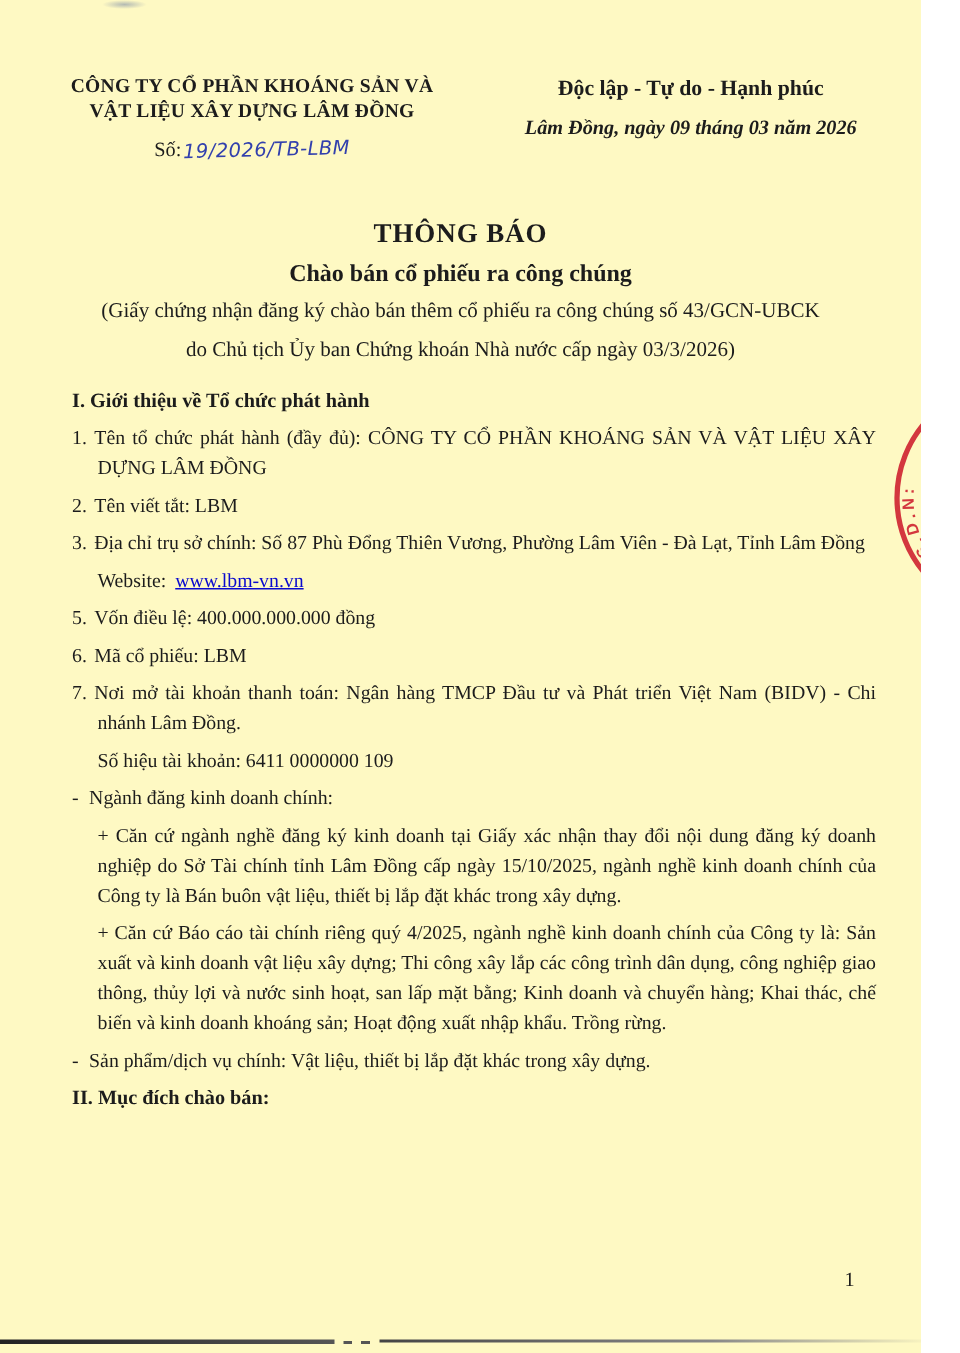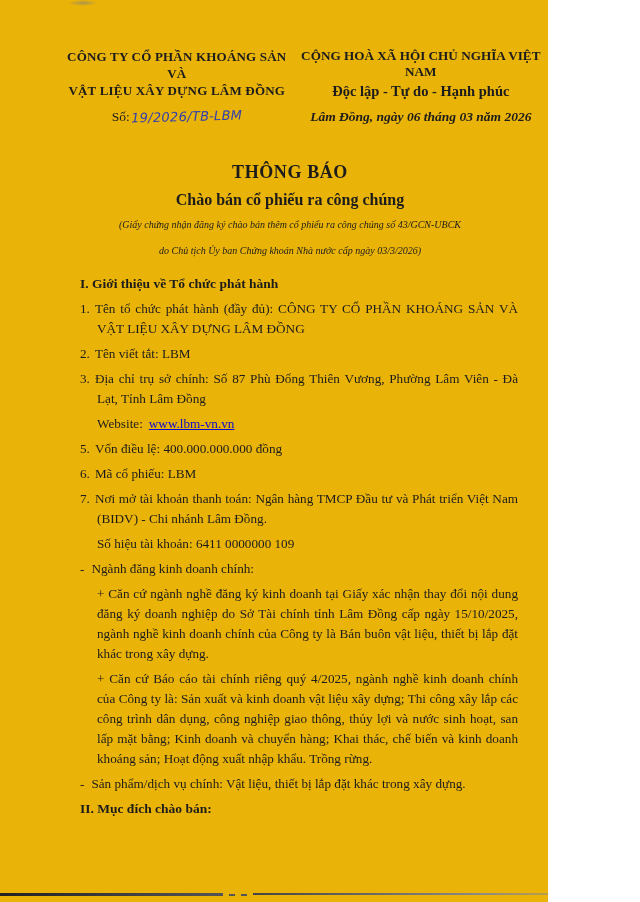--- a/index.html
+++ b/index.html
@@ -1,41 +1,40 @@
 <!DOCTYPE html>
 <html><head>
 <meta charset="utf-8">
 <style>
   html,body { margin:0; padding:0; background:#ffffff; }
   .page {
-    position:relative; width:516px; height:902px;
-    background:#eab308; overflow:hidden;
+    position:relative; width:614px; height:902px;
+    background:#fef9c3; overflow:hidden;
     font-family:"Liberation Serif","DejaVu Serif",serif;
     color:#1c1c1c;
-    padding-left:32px;
   }
   
   .header { display:flex; padding-top:48px; }
   .h-left { width:280px; margin-left:28px; text-align:center; }
   .h-right { width:305px; text-align:center; }
   .org { font-weight:bold; font-size:13px; line-height:17px; letter-spacing:.2px; }
   .docno { margin-top:10px; font-size:13.5px; }
   .hand {
     color:#3240ad; font-family:"DejaVu Sans",sans-serif; font-style:italic;
     font-size:13px; letter-spacing:.3px; display:inline-block;
     transform:rotate(-1.5deg); margin-left:1px;
   }
   .nat1 { font-weight:bold; font-size:13.2px; }
   .nat2 { font-weight:bold; font-size:14.5px; margin-top:3px; }
   .dateline { font-weight:bold; font-style:italic; font-size:13.5px; margin-top:9px; }
   
   .title-block { text-align:center; margin-top:37px; }
   .t1 { font-size:18px; font-weight:bold; letter-spacing:.6px; }
   .t2 { font-size:16px; font-weight:bold; margin-top:8px; }
-  .t3 { font-size:10px; font-style:italic; margin-top:6px; line-height:20px; }
+  .t3 { font-size:14px; margin-top:6px; line-height:20px; }
   
   .docbody { margin:13px 30px 0 48px; font-size:13.2px; line-height:20px; }
   .sec-head { font-weight:bold; font-size:13.5px; margin:5px 0 0 0; }
   .li { margin:5px 0 0 0; text-align:justify; padding-left:17px; text-indent:-17px; }
   .sub { margin:5px 0 0 0; padding-left:17px; text-align:justify; }
   .num { margin-right:5px; }
   .mk { margin-right:7px; }
   .fax { margin-left:56px; }
   .ws { margin-right:6px; }
   .link { color:#0a0ace; text-decoration:underline; }
@@ -62,23 +61,22 @@
 
   <div class="header">
     <div class="h-left">
       <div class="org">CÔNG TY CỔ PHẦN KHOÁNG SẢN VÀ</div>
       <div class="org">VẬT LIỆU XÂY DỰNG LÂM ĐỒNG</div>
       <div class="docno">
         <span>Số:</span><span class="hand">19/2026/TB-LBM</span>
       </div>
     </div>
     <div class="h-right">
-      <div class="nat1">CỘNG HOÀ XÃ HỘI CHỦ NGHĨA VIỆT NAM</div>
       <div class="nat2">Độc lập - Tự do - Hạnh phúc</div>
-      <div class="dateline">Lâm Đồng, ngày 06 tháng 03 năm 2026</div>
+      <div class="dateline">Lâm Đồng, ngày 09 tháng 03 năm 2026</div>
     </div>
   </div>
 
   <div class="title-block">
     <div class="t1">THÔNG BÁO</div>
     <div class="t2">Chào bán cổ phiếu ra công chúng</div>
     <div class="t3">(Giấy chứng nhận đăng ký chào bán thêm cổ phiếu ra công chúng số 43/GCN-UBCK</div>
     <div class="t3">do Chủ tịch Ủy ban Chứng khoán Nhà nước cấp ngày 03/3/2026)</div>
   </div>
 

